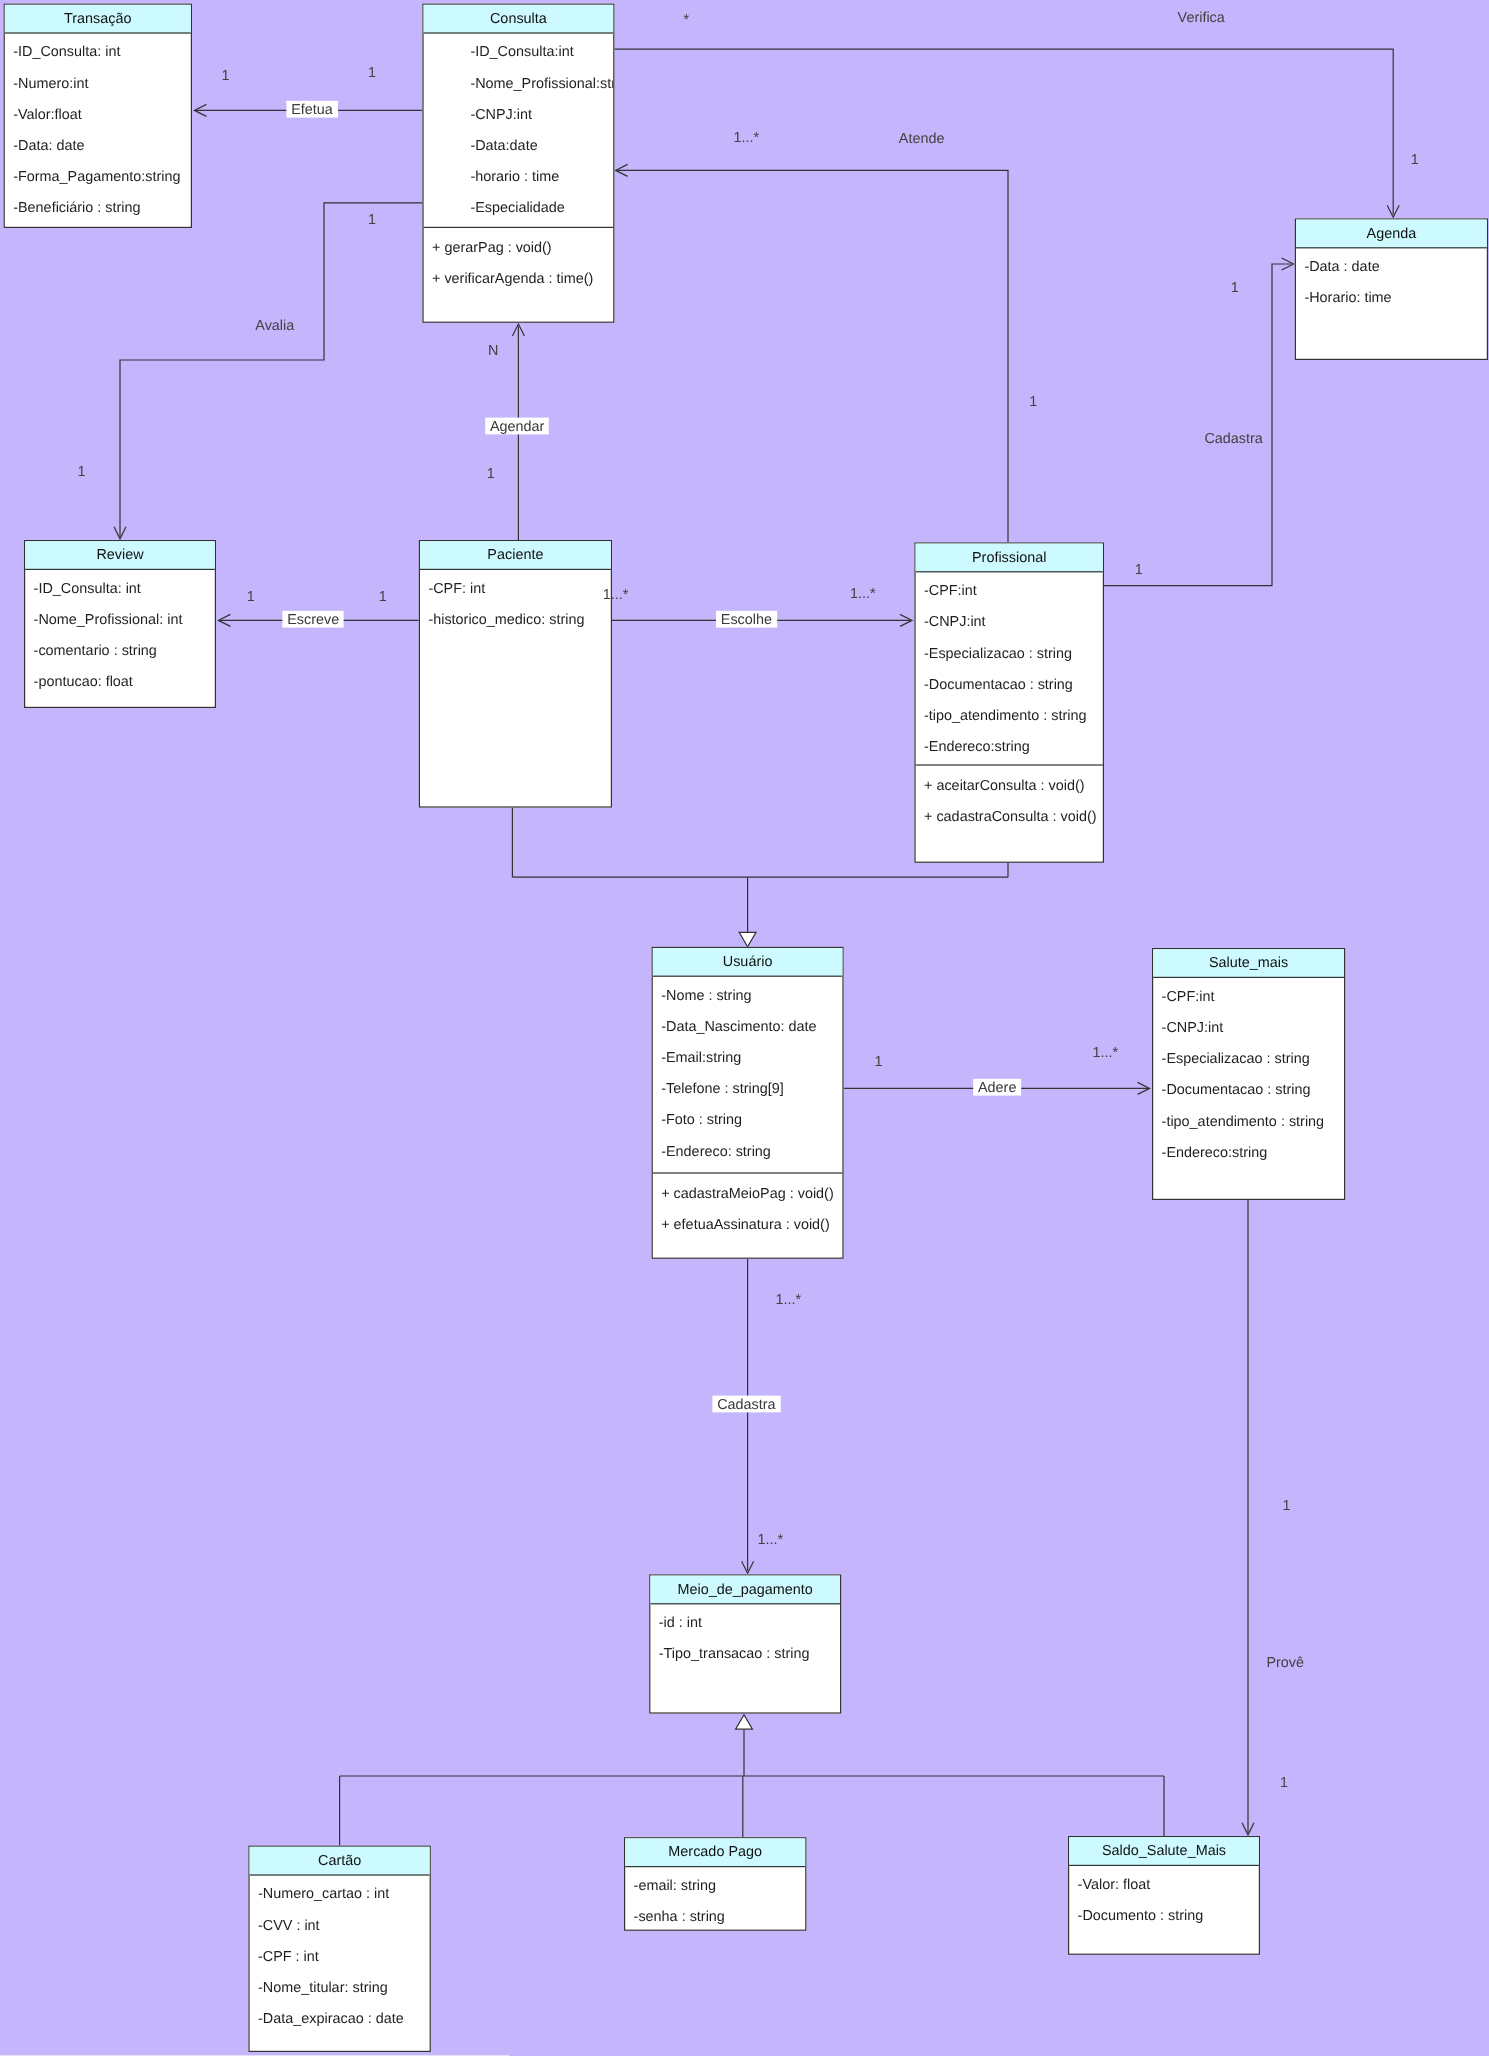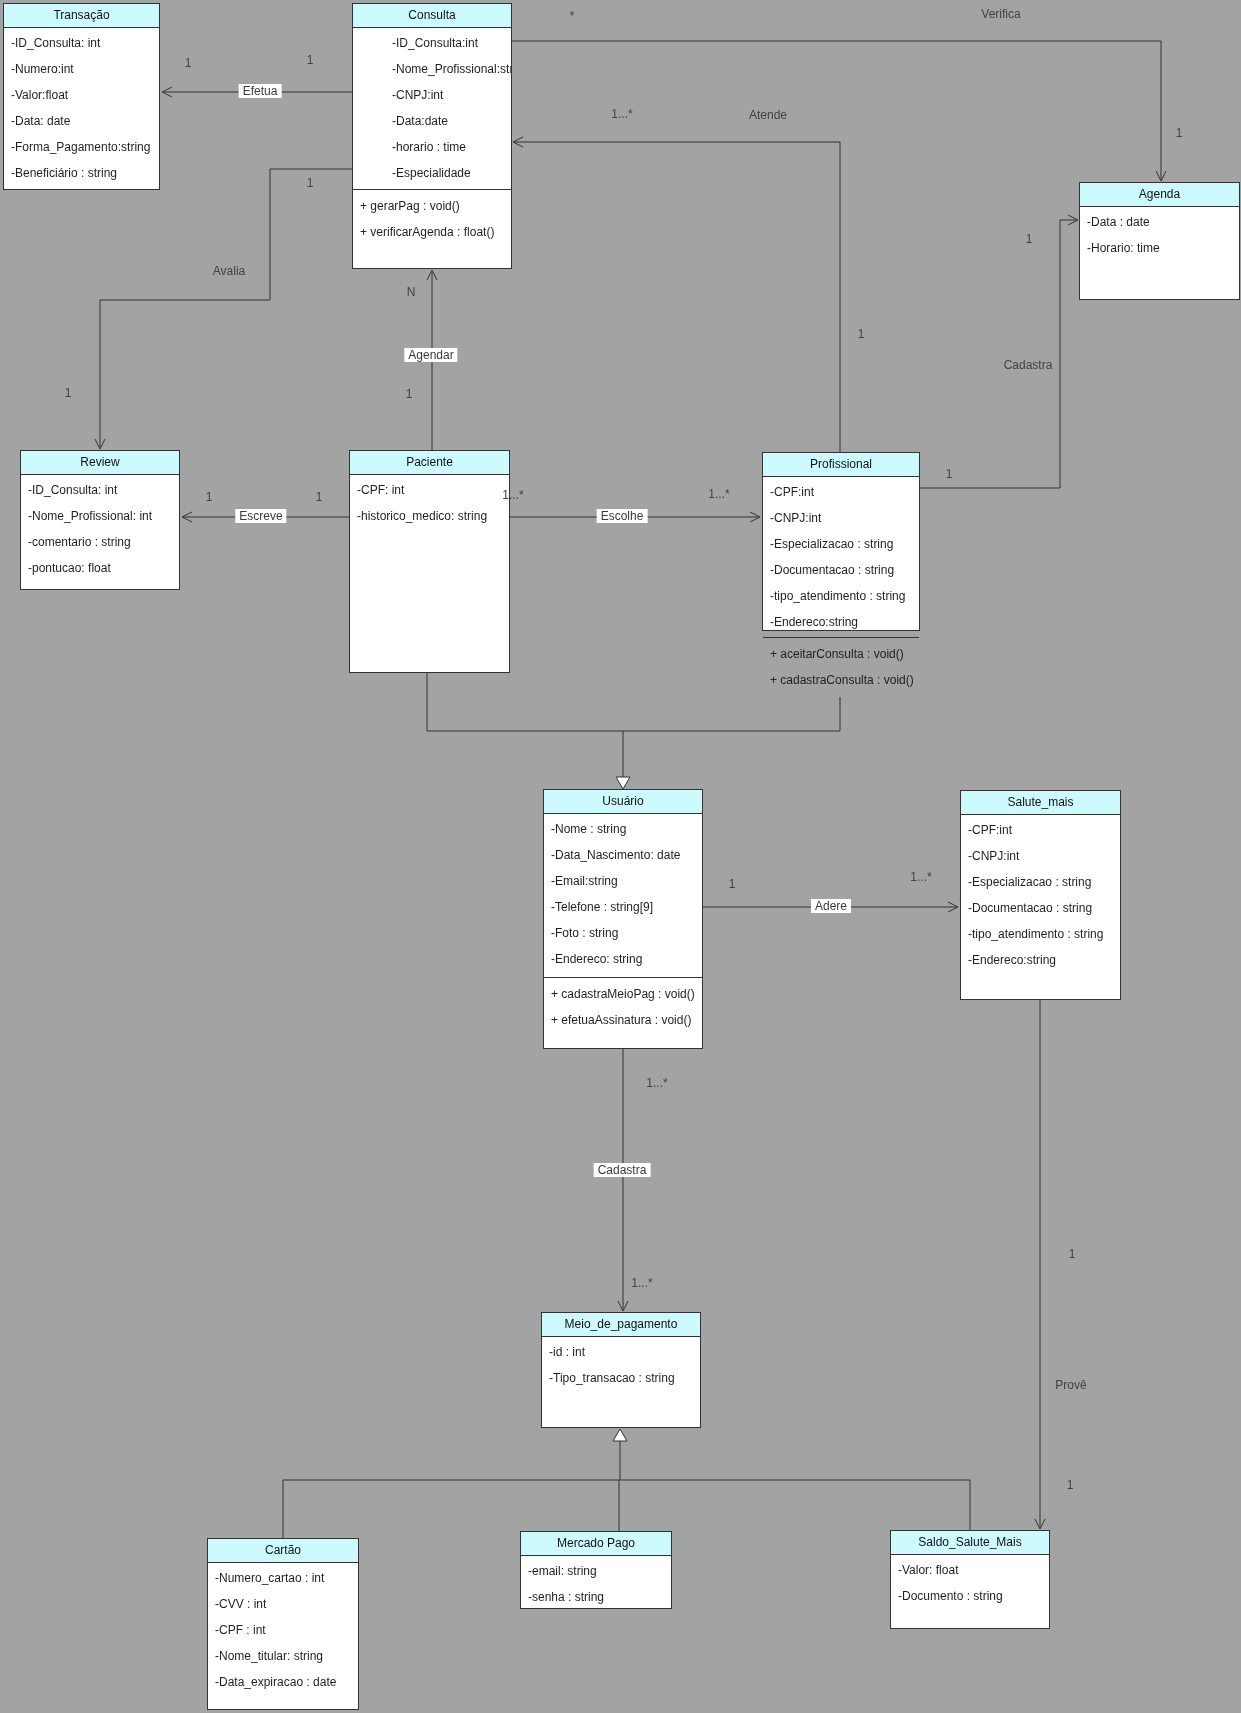--- a/index.html
+++ b/index.html
@@ -1,17 +1,17 @@
 <!DOCTYPE html>
 <html><head>
 <meta charset="utf-8">
 <title>Diagram</title>
 <style>
   html,body{margin:0;padding:0;background:#ffffff;}
-  #canvas{position:relative;width:1241px;height:1713px;background:#a3a3a3;
+  #canvas{position:relative;width:1241px;height:1713px;background:#c4b5fd;
           font-family:"Liberation Sans", sans-serif;color:#1f1f1f;overflow:hidden;}
   svg.wires{position:absolute;left:0;top:0;width:1241px;height:1713px;}
   .uml-class{position:absolute;background:#ffffff;border:1px solid #333;box-sizing:border-box;
              font-size:12px;}
   .uml-title{height:24px;line-height:23px;text-align:center;background:#ccfaff;
              border-bottom:1px solid #333;font-size:12px;color:#111;box-sizing:border-box;}
   .uml-attrs{padding-top:2px;}
   .uml-ops{border-top:1px solid #333;padding-top:3px;}
   .uml-row{height:26px;line-height:26px;padding:0 0 0 7px;white-space:nowrap;overflow:hidden;}
   .edge-label{position:absolute;transform:translate(-50%,-50%);font-size:12px;color:#424242;
@@ -82,21 +82,21 @@
     <div class="uml-attrs" style="height:159px;margin-left:32px;">
       <div class="uml-row">-ID_Consulta:int</div>
       <div class="uml-row">-Nome_Profissional:string</div>
       <div class="uml-row">-CNPJ:int</div>
       <div class="uml-row">-Data:date</div>
       <div class="uml-row">-horario : time</div>
       <div class="uml-row">-Especialidade</div>
     </div>
     <div class="uml-ops">
       <div class="uml-row">+ gerarPag : void()</div>
-      <div class="uml-row">+ verificarAgenda : float()</div>
+      <div class="uml-row">+ verificarAgenda : time()</div>
     </div>
   </div>
 
   <div class="uml-class" style="left:1079px;top:182px;width:161px;height:118px;">
     <div class="uml-title">Agenda</div>
     <div class="uml-attrs">
       <div class="uml-row">-Data : date</div>
       <div class="uml-row">-Horario: time</div>
     </div>
   </div>
@@ -112,21 +112,21 @@
   </div>
 
   <div class="uml-class" style="left:349px;top:450px;width:161px;height:223px;">
     <div class="uml-title">Paciente</div>
     <div class="uml-attrs" style="height:59px;">
       <div class="uml-row">-CPF: int</div>
       <div class="uml-row">-historico_medico: string</div>
     </div>
   </div>
 
-  <div class="uml-class" style="left:762px;top:452px;width:158px;height:179px;">
+  <div class="uml-class" style="left:762px;top:452px;width:158px;height:267px;">
     <div class="uml-title">Profissional</div>
     <div class="uml-attrs" style="height:158px;">
       <div class="uml-row">-CPF:int</div>
       <div class="uml-row">-CNPJ:int</div>
       <div class="uml-row">-Especializacao : string</div>
       <div class="uml-row">-Documentacao : string</div>
       <div class="uml-row">-tipo_atendimento : string</div>
       <div class="uml-row">-Endereco:string</div>
     </div>
     <div class="uml-ops">

